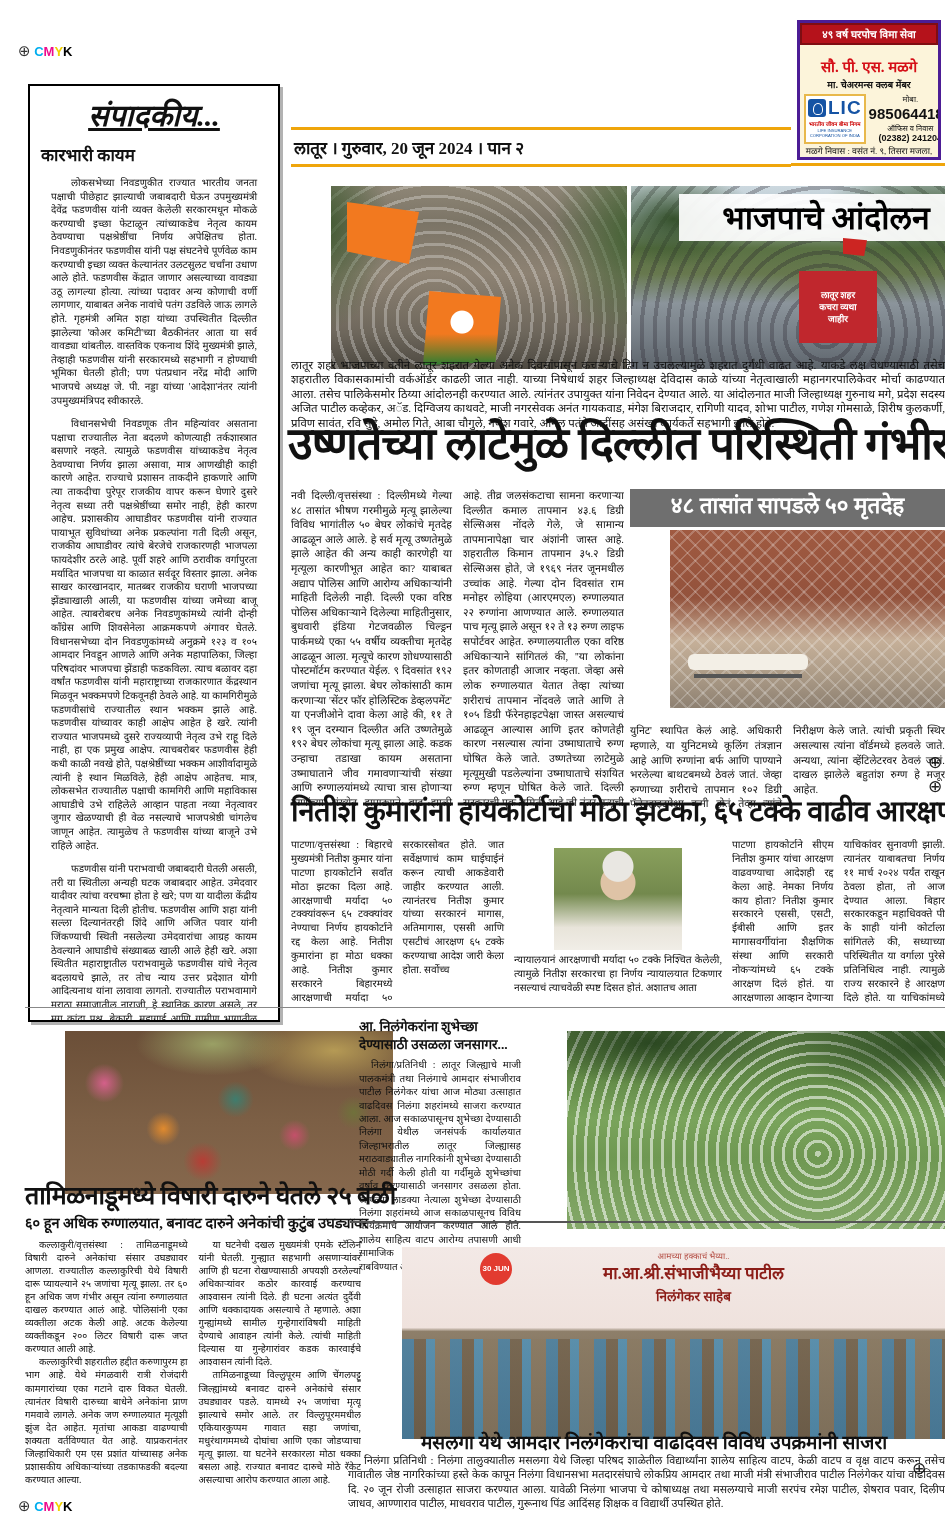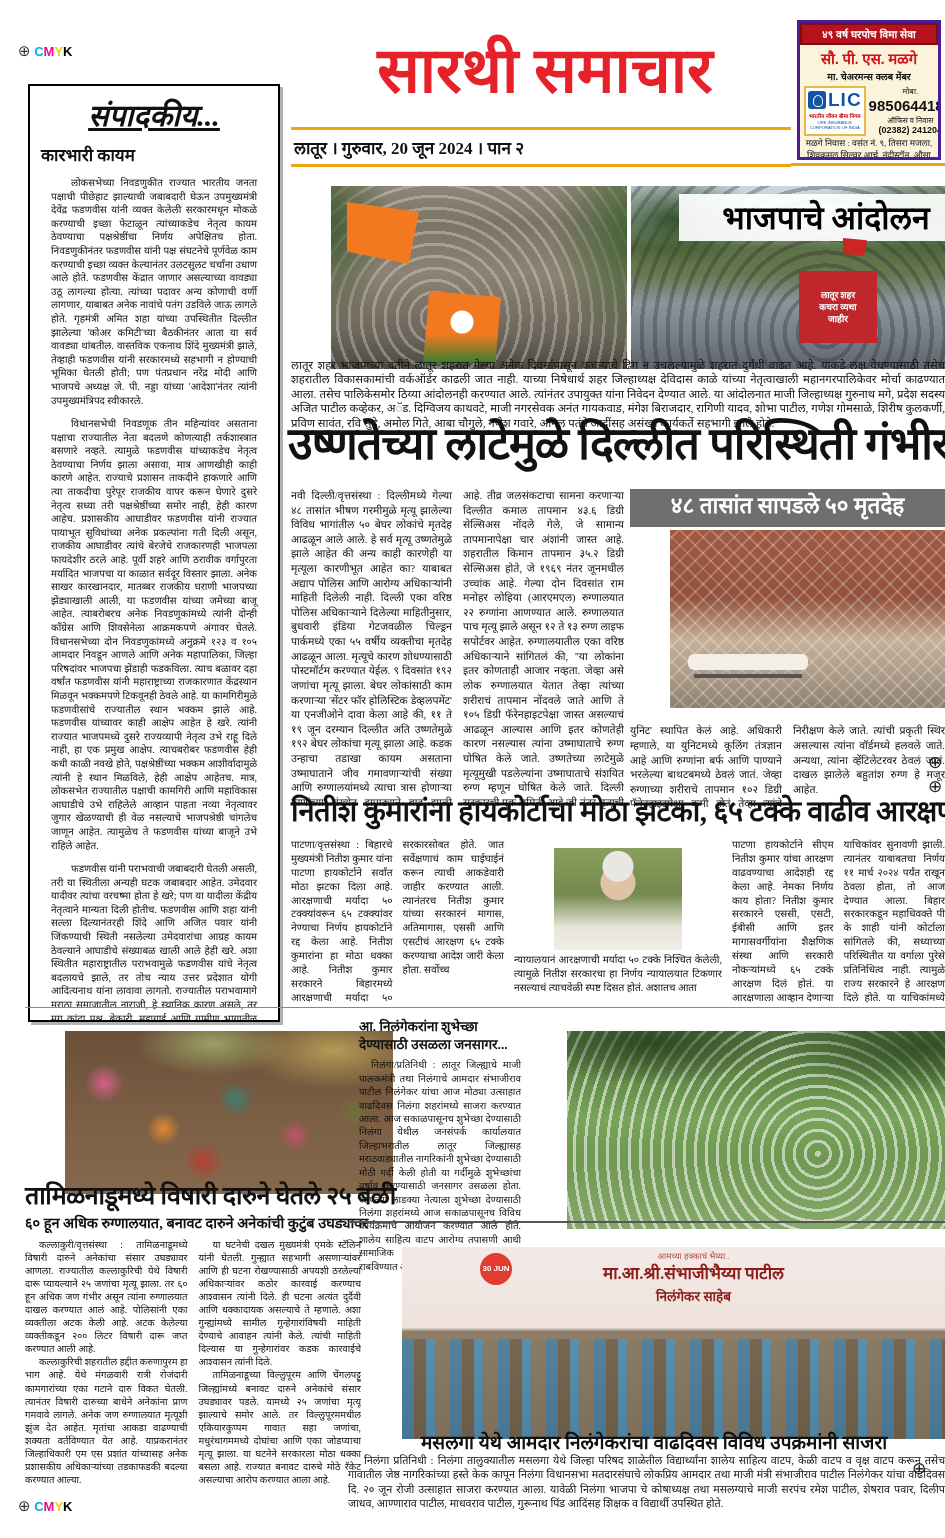--- a/index.html
+++ b/index.html
@@ -31,21 +31,21 @@
   .contact{font-family:"Liberation Sans","DejaVu Sans",sans-serif;font-size:11.5px;font-weight:bold;line-height:1.5;text-align:left;}
   .contact .row{display:flex;align-items:center;}
   .sq{display:inline-block;width:6px;height:6px;background:#000;margin-right:6px;}
   .email-text{border-bottom:1.5px solid #000;}
   .gold-rule{position:absolute;left:791px;top:163px;width:154px;border-top:3px solid #efa50b;}
 
   
   .lic-ad{position:absolute;left:797px;top:20px;width:144px;height:140px;background:#fcf4da;
           border:3px solid #4c1d95;font-family:"Liberation Sans","DejaVu Sans",sans-serif;text-align:center;overflow:hidden;}
   .lic-banner{background:#b5121b;border:2px solid #7e0d12;color:#fff;font-size:10.5px;font-weight:bold;padding:2px 1px;}
-  .lic-name{color:#d50f17;font-size:15px;font-weight:bold;margin-top:3px;font-family:"Liberation Serif",serif;}
+  .lic-name{color:#d50f17;font-size:15px;font-weight:bold;margin-top:11px;font-family:"Liberation Serif",serif;}
   .lic-desig{font-size:9.5px;font-weight:bold;margin-top:2px;}
   .lic-mid{display:flex;gap:3px;margin:3px 4px 1px;align-items:stretch;}
   .lic-logo-box{width:74px;background:#fff;border:2px solid #e8b84b;padding:1px 2px;}
   .lic-logo-top{display:flex;align-items:center;gap:2px;justify-content:center;}
   .lic-emblem{width:18px;height:18px;background:#1553a4;border-radius:3px;position:relative;flex:0 0 18px;}
   .lic-emblem:after{content:"";position:absolute;left:5px;top:4px;width:8px;height:10px;border:1.5px solid #fff;border-radius:50% 50% 40% 40%;}
   .lic-word{color:#1553a4;font-size:19px;font-weight:900;letter-spacing:1px;}
   .lic-hindi{color:#c00;font-size:5.5px;font-weight:bold;margin-top:1px;}
   .lic-eng{color:#1553a4;font-size:4.2px;}
   .lic-contact{flex:1;font-size:8px;line-height:1.25;text-align:center;padding-top:1px;}
@@ -187,21 +187,20 @@
 
   <aside class="editorial" data-name="editorial-box">
     <h2 class="edit-head" data-name="editorial-heading">संपादकीय...</h2>
     <h3 class="edit-sub" data-name="editorial-subheading">कारभारी कायम</h3>
     <p data-name="editorial-paragraph">लोकसभेच्या निवडणुकीत राज्यात भारतीय जनता पक्षाची पीछेहाट झाल्याची जबाबदारी घेऊन उपमुख्यमंत्री देवेंद्र फडणवीस यांनी व्यक्त केलेली सरकारमधून मोकळे करण्याची इच्छा फेटाळून त्यांच्याकडेच नेतृत्व कायम ठेवण्याचा पक्षश्रेष्ठींचा निर्णय अपेक्षितच होता. निवडणुकीनंतर फडणवीस यांनी पक्ष संघटनेचे पूर्णवेळ काम करण्याची इच्छा व्यक्त केल्यानंतर उलटसुलट चर्चांना उधाण आले होते. फडणवीस केंद्रात जाणार असल्याच्या वावड्या उठू लागल्या होत्या. त्यांच्या पदावर अन्य कोणाची वर्णी लागणार, याबाबत अनेक नावांचे पतंग उडविले जाऊ लागले होते. गृहमंत्री अमित शहा यांच्या उपस्थितीत दिल्लीत झालेल्या 'कोअर कमिटी'च्या बैठकीनंतर आता या सर्व वावड्या थांबतील. वास्तविक एकनाथ शिंदे मुख्यमंत्री झाले, तेव्हाही फडणवीस यांनी सरकारमध्ये सहभागी न होण्याची भूमिका घेतली होती; पण पंतप्रधान नरेंद्र मोदी आणि भाजपचे अध्यक्ष जे. पी. नड्डा यांच्या 'आदेशा'नंतर त्यांनी उपमुख्यमंत्रिपद स्वीकारले.</p>
     <p data-name="editorial-paragraph">विधानसभेची निवडणूक तीन महिन्यांवर असताना पक्षाचा राज्यातील नेता बदलणे कोणत्याही तर्कशास्त्रात बसणारे नव्हते. त्यामुळे फडणवीस यांच्याकडेच नेतृत्व ठेवण्याचा निर्णय झाला असावा, मात्र आणखीही काही कारणे आहेत. राज्याचे प्रशासन ताकदीने हाकणारे आणि त्या ताकदीचा पुरेपूर राजकीय वापर करून घेणारे दुसरे नेतृत्व सध्या तरी पक्षश्रेष्ठींच्या समोर नाही, हेही कारण आहेच. प्रशासकीय आघाडीवर फडणवीस यांनी राज्यात पायाभूत सुविधांच्या अनेक प्रकल्पांना गती दिली असून, राजकीय आघाडीवर त्यांचे बेरजेचे राजकारणही भाजपला फायदेशीर ठरले आहे. पूर्वी शहरे आणि ठरावीक वर्गापुरता मर्यादित भाजपचा या काळात सर्वदूर विस्तार झाला. अनेक साखर कारखानदार, मातब्बर राजकीय घराणी भाजपच्या झेंड्याखाली आली, या फडणवीस यांच्या जमेच्या बाजू आहेत. त्याबरोबरच अनेक निवडणुकांमध्ये त्यांनी दोन्ही काँग्रेस आणि शिवसेनेला आक्रमकपणे अंगावर घेतले. विधानसभेच्या दोन निवडणुकांमध्ये अनुक्रमे १२३ व १०५ आमदार निवडून आणले आणि अनेक महापालिका, जिल्हा परिषदांवर भाजपचा झेंडाही फडकविला. त्याच बळावर दहा वर्षांत फडणवीस यांनी महाराष्ट्राच्या राजकारणात केंद्रस्थान मिळवून भक्कमपणे टिकवूनही ठेवले आहे. या कामगिरीमुळे फडणवीसांचे राज्यातील स्थान भक्कम झाले आहे. फडणवीस यांच्यावर काही आक्षेप आहेत हे खरे. त्यांनी राज्यात भाजपमध्ये दुसरे राज्यव्यापी नेतृत्व उभे राहू दिले नाही, हा एक प्रमुख आक्षेप. त्याचबरोबर फडणवीस हेही कधी काळी नवखे होते, पक्षश्रेष्ठींच्या भक्कम आशीर्वादामुळे त्यांनी हे स्थान मिळविले, हेही आक्षेप आहेतच. मात्र, लोकसभेत राज्यातील पक्षाची कामगिरी आणि महाविकास आघाडीचे उभे राहिलेले आव्हान पाहता नव्या नेतृत्वावर जुगार खेळण्याची ही वेळ नसल्याचे भाजपश्रेष्ठी चांगलेच जाणून आहेत. त्यामुळेच ते फडणवीस यांच्या बाजूने उभे राहिले आहेत.</p>
     <p data-name="editorial-paragraph">फडणवीस यांनी पराभवाची जबाबदारी घेतली असली, तरी या स्थितीला अन्यही घटक जबाबदार आहेत. उमेदवार यादीवर त्यांचा वरचष्मा होता हे खरे; पण या यादीला केंद्रीय नेतृत्वाने मान्यता दिली होतीच. फडणवीस आणि शहा यांनी सल्ला दिल्यानंतरही शिंदे आणि अजित पवार यांनी जिंकण्याची स्थिती नसलेल्या उमेदवारांचा आग्रह कायम ठेवल्याने आघाडीचे संख्याबळ खाली आले हेही खरे. अशा स्थितीत महाराष्ट्रातील पराभवामुळे फडणवीस यांचे नेतृत्व बदलायचे झाले, तर तोच न्याय उत्तर प्रदेशात योगी आदित्यनाथ यांना लावावा लागतो. राज्यातील पराभवामागे मराठा समाजातील नाराजी, हे स्थानिक कारण असले, तर मग कांदा प्रश्न, बेकारी, महागाई आणि ग्रामीण भागातील अस्वस्थता, यांची जबाबदारी केंद्रीय नेतृत्वाला घ्यावी लागेल. इतकेच काय, पंतप्रधान नरेंद्र मोदी यांच्या सभा झालेल्या मतदारसंघांमध्येही झालेल्या पराभवातून काय अर्थ काढणार, असे अनेक प्रश्न आहेत. आजही राज्यातील तीन पक्षांचे आघाडी सांभाळण्याची सर्कस फडणवीस यांच्याव्यतिरिक्त कोणी करू शकेल, याबाबत पक्षश्रेष्ठींना खात्री वाटत नसावी. त्याबरोबरच फडणवीस सरकारबाहेर राहिले, तर एकनाथ शिंदे आणि अजित पवार या मुरब्बी नेत्यांचे मित्रपक्ष वरचढ होण्याचीही भीती आहे. या पार्श्वभूमीवर फडणवीस यांना तूर्त आशीर्वाद मिळाला आहे.</p>
 
   </aside>
 
-  <h1 class="masthead-title" data-name="newspaper-title">सारथी समाचार</h1>
   <div class="dateline-row" data-name="dateline-bar">
     <span class="dateline" data-name="dateline">लातूर । गुरुवार, 20 जून 2024 । पान २</span>
   </div>
   <div class="gold-rule" data-name="gold-divider"></div>
 
   <aside class="lic-ad" data-name="lic-advertisement">
     <div class="lic-banner" data-name="ad-banner">४९ वर्ष घरपोच विमा सेवा</div>
     <div class="lic-name" data-name="ad-agent-name">सौ. पी. एस. मळगे</div>
     <div class="lic-desig" data-name="ad-designation">मा. चेअरमन्स क्लब मेंबर</div>
     <div class="lic-mid">

